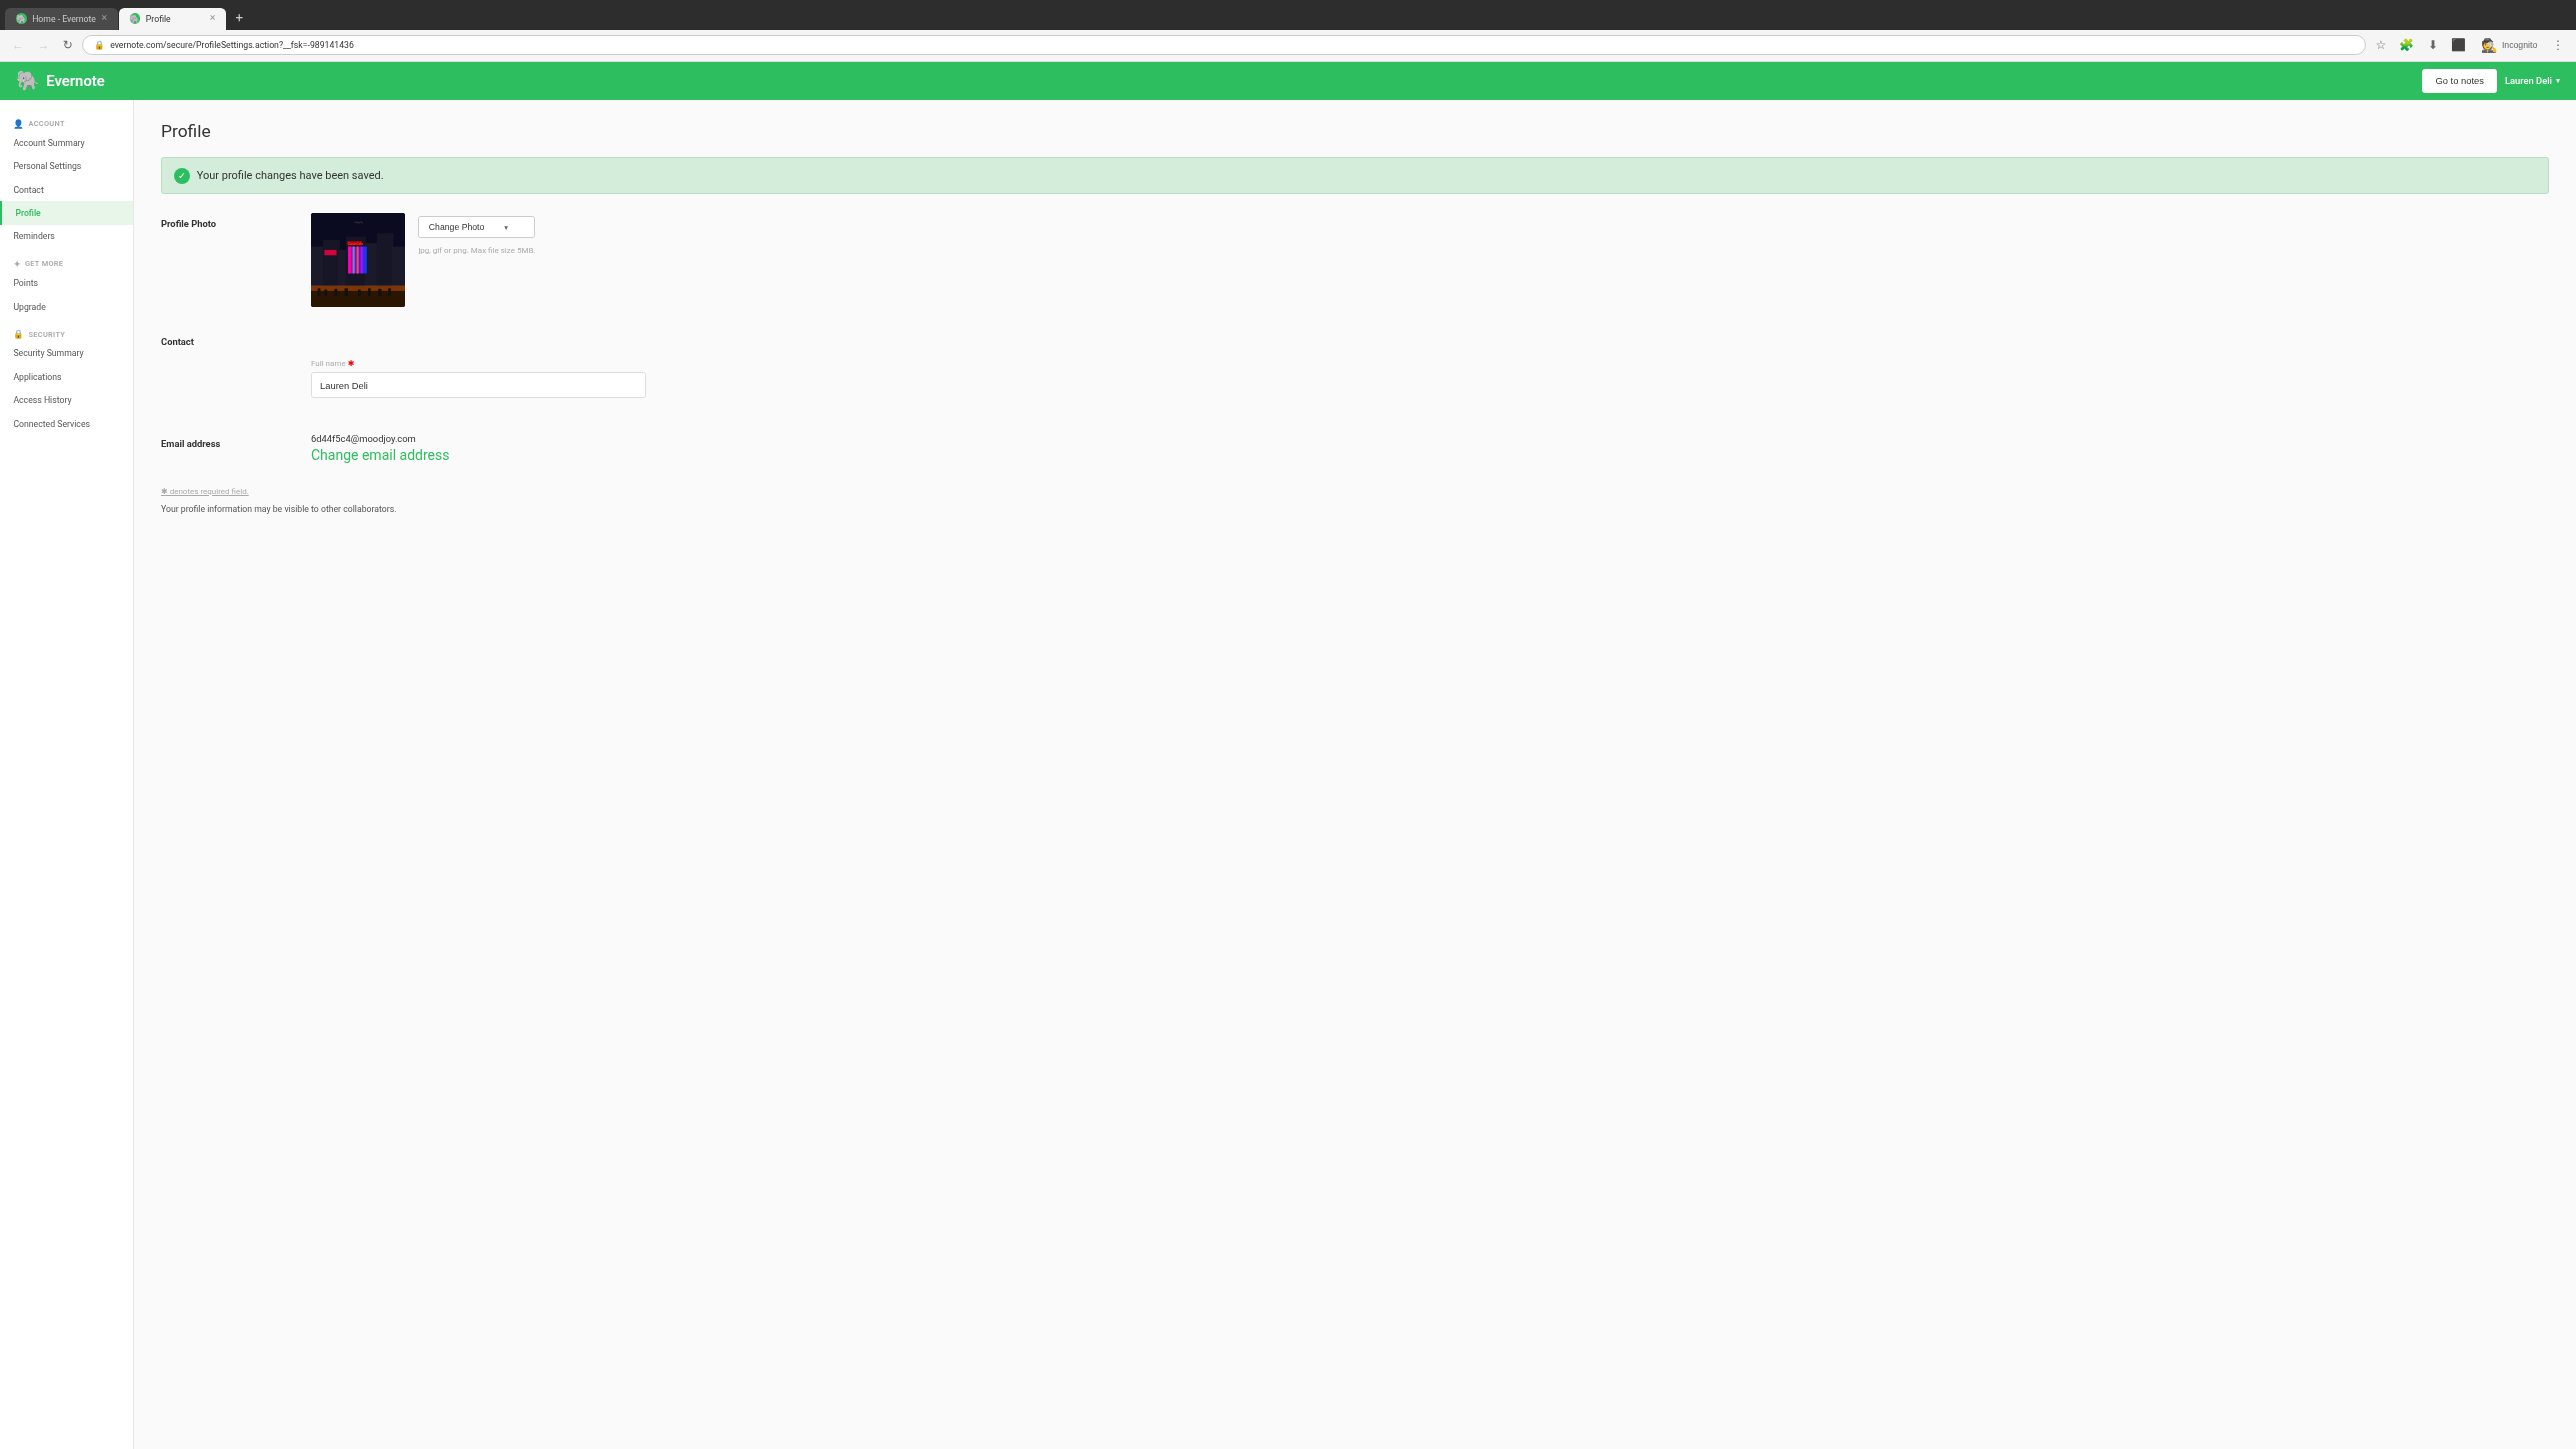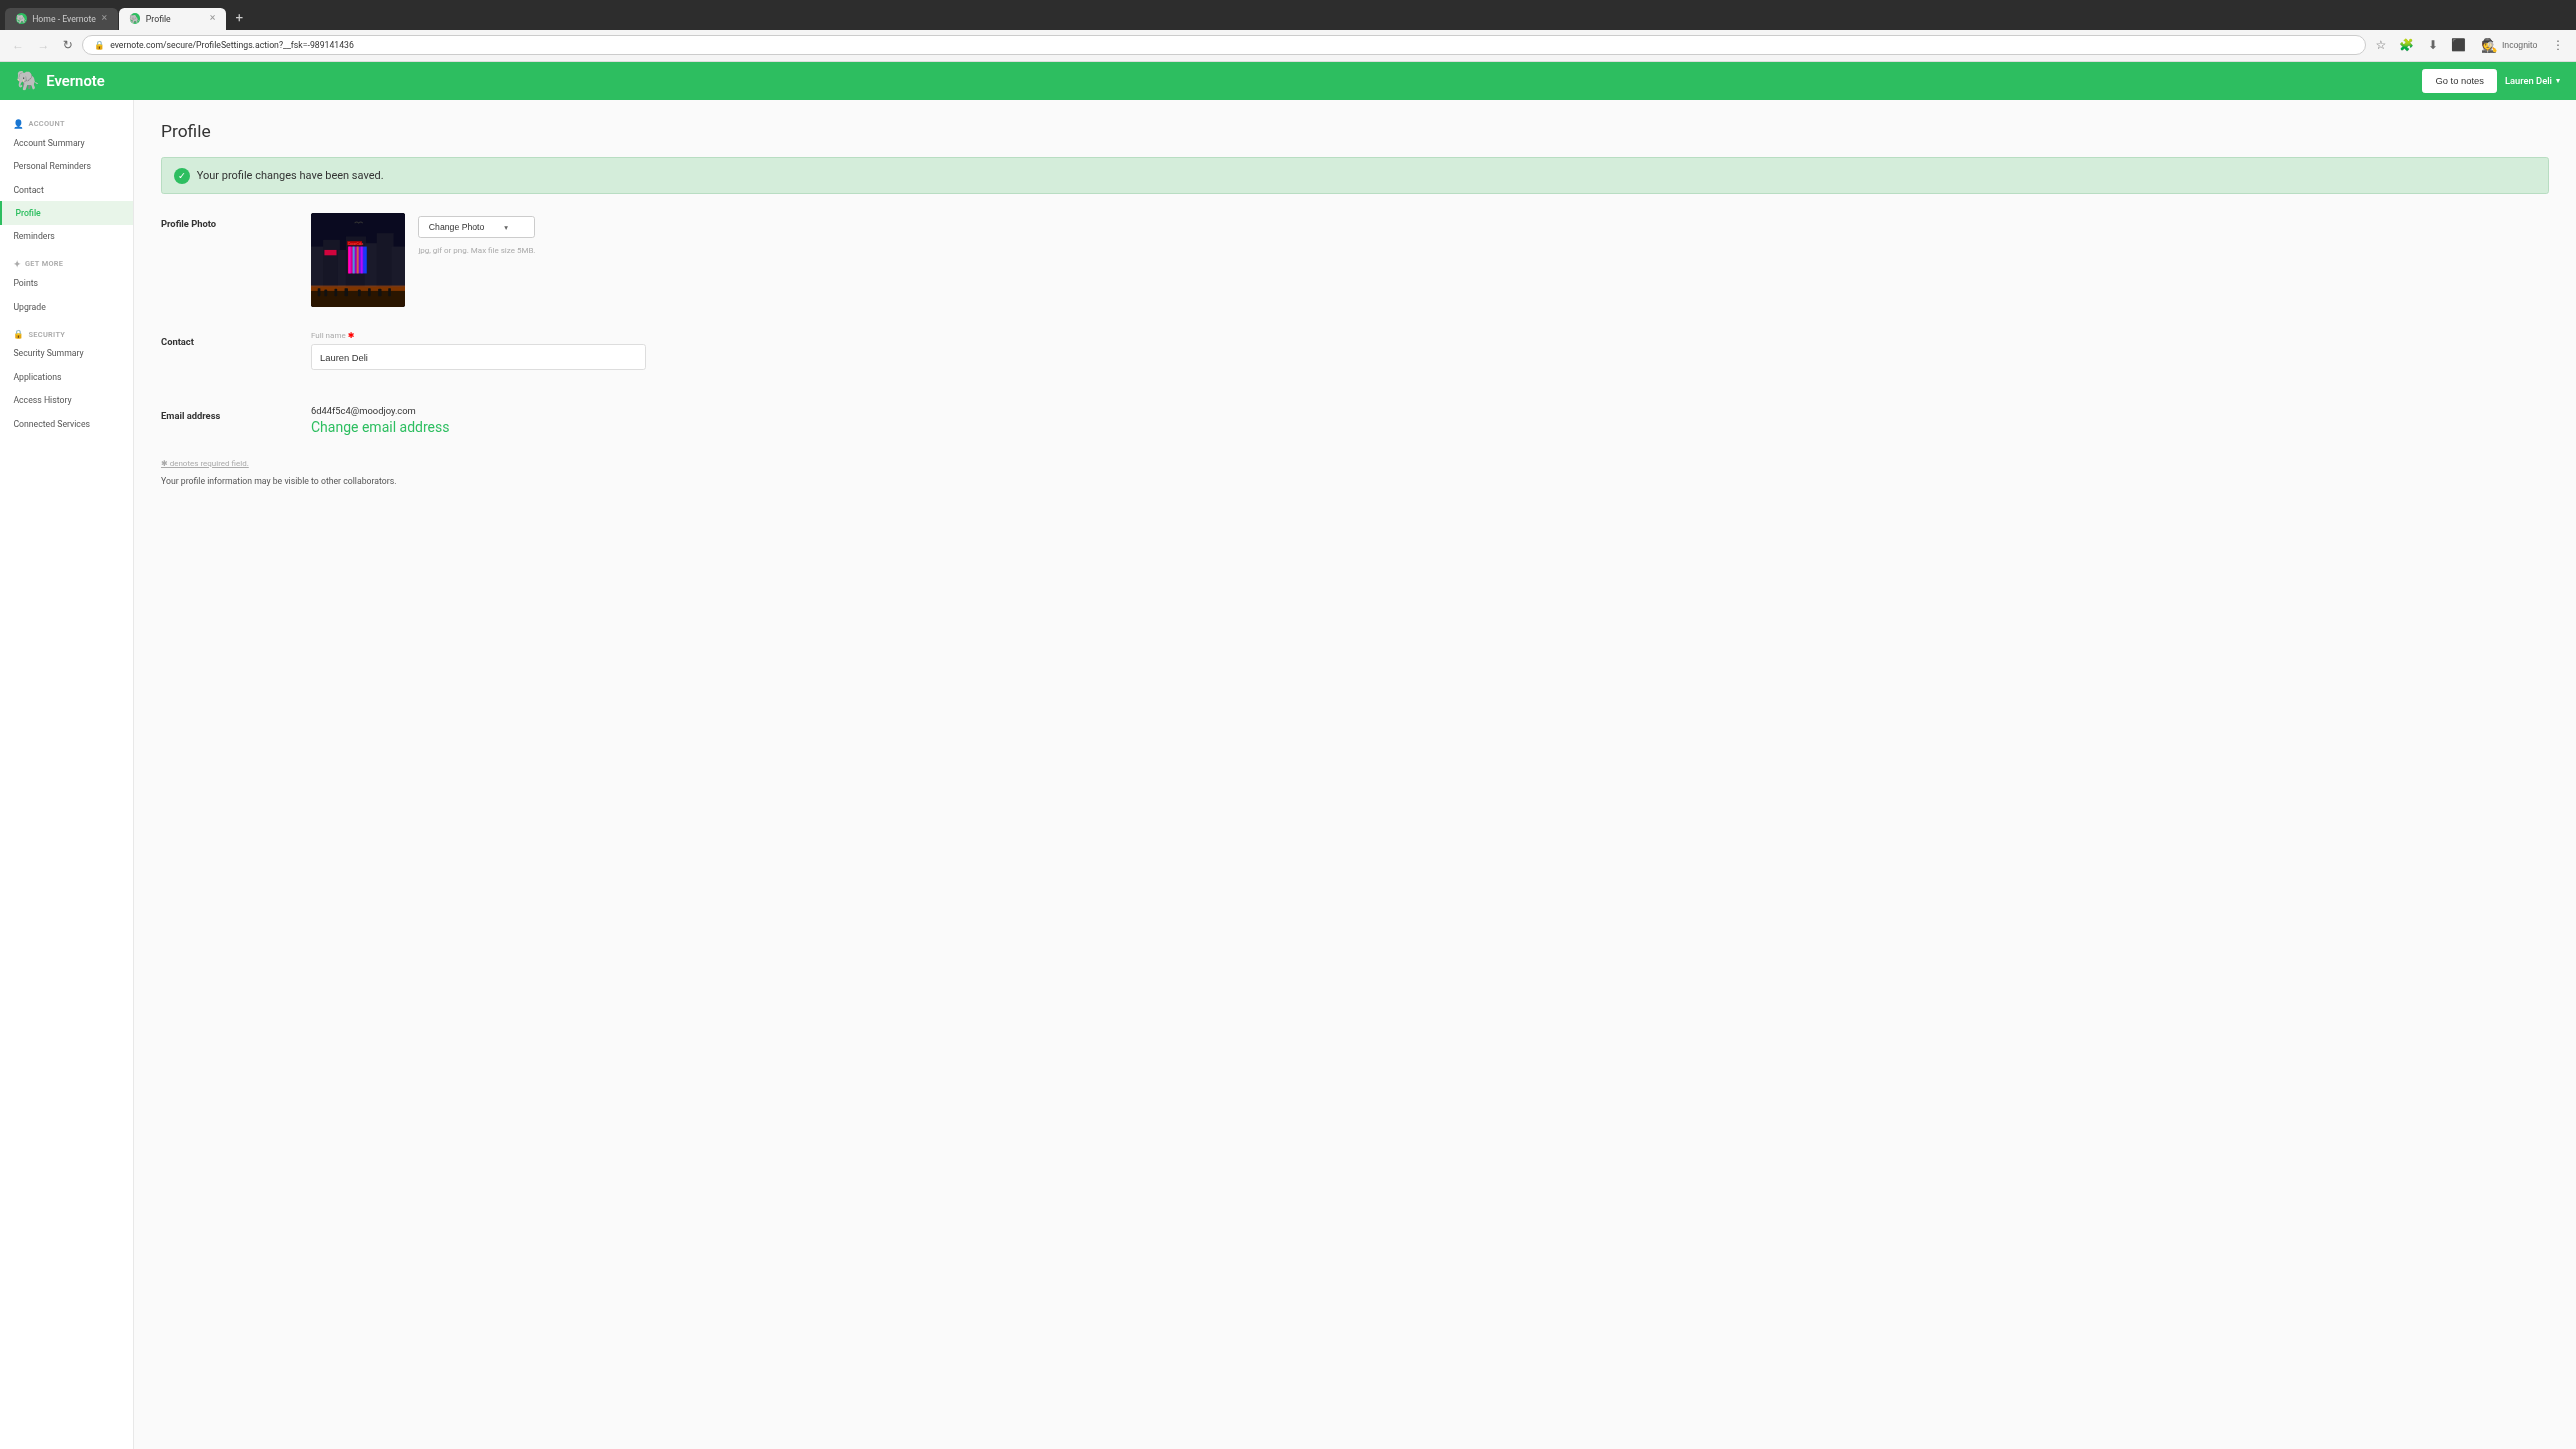--- a/index.html
+++ b/index.html
@@ -60,21 +60,21 @@
 
     
     .photo-area { display: flex; align-items: flex-start; gap: 13.4px; }
     .photo-details { display: flex; flex-direction: column; gap: 6.7px; padding-top: 2.7px; }
     .change-photo-btn { background: white; border: 0.7px solid #ccc; border-radius: 2.7px; padding: 5.4px 9.4px; font-size: 8.7px; color: #333; cursor: pointer; display: flex; align-items: center; gap: 20px; }
     .btn-chevron { font-size: 7.4px; color: #666; }
     .photo-hint { font-size: 8px; color: #aaa; line-height: 1.5; }
 
     
     .form-field { margin-bottom: 10.7px; }
-    .field-label { font-size: 8px; color: #aaa; margin-bottom: 4px; }
+    .field-label { font-size: 8px; color: #aaa; margin-bottom: 4px; margin-top: 28px; }
     .required-star { color: red; }
     .field-input { border: 0.7px solid #ddd; border-radius: 2.7px; padding: 6.7px 8px; font-size: 9.4px; color: #333; width: 335px; max-width: 100%; display: block; background: white; }
 
     
     .email-value { font-size: 9.4px; color: #333; margin-bottom: 2.7px; }
     .change-email-link { color: #2dbe60; font-size: 14px; text-decoration: none; cursor: pointer; }
 
     
     .required-note { font-size: 8px; color: #aaa; margin-top: 5.4px; text-decoration: underline; }
     .privacy-note { font-size: 8.7px; color: #555; margin-top: 8px; }
@@ -140,21 +140,21 @@
 <div class="app-layout">
 
   <nav class="sidebar">
 
     <div class="sidebar-section">
       <div class="sidebar-section-label">
         <span class="sidebar-section-icon">👤</span>
         <span>ACCOUNT</span>
       </div>
       <a class="sidebar-item">Account Summary</a>
-      <a class="sidebar-item">Personal Reminders</a>
+      <a class="sidebar-item">Personal Settings</a>
       <a class="sidebar-item">Contact</a>
       <a class="sidebar-item active">Profile</a>
       <a class="sidebar-item">Reminders</a>
     </div>
 
     <div class="sidebar-section">
       <div class="sidebar-section-label">
         <span class="sidebar-section-icon">✦</span>
         <span>GET MORE</span>
       </div>

